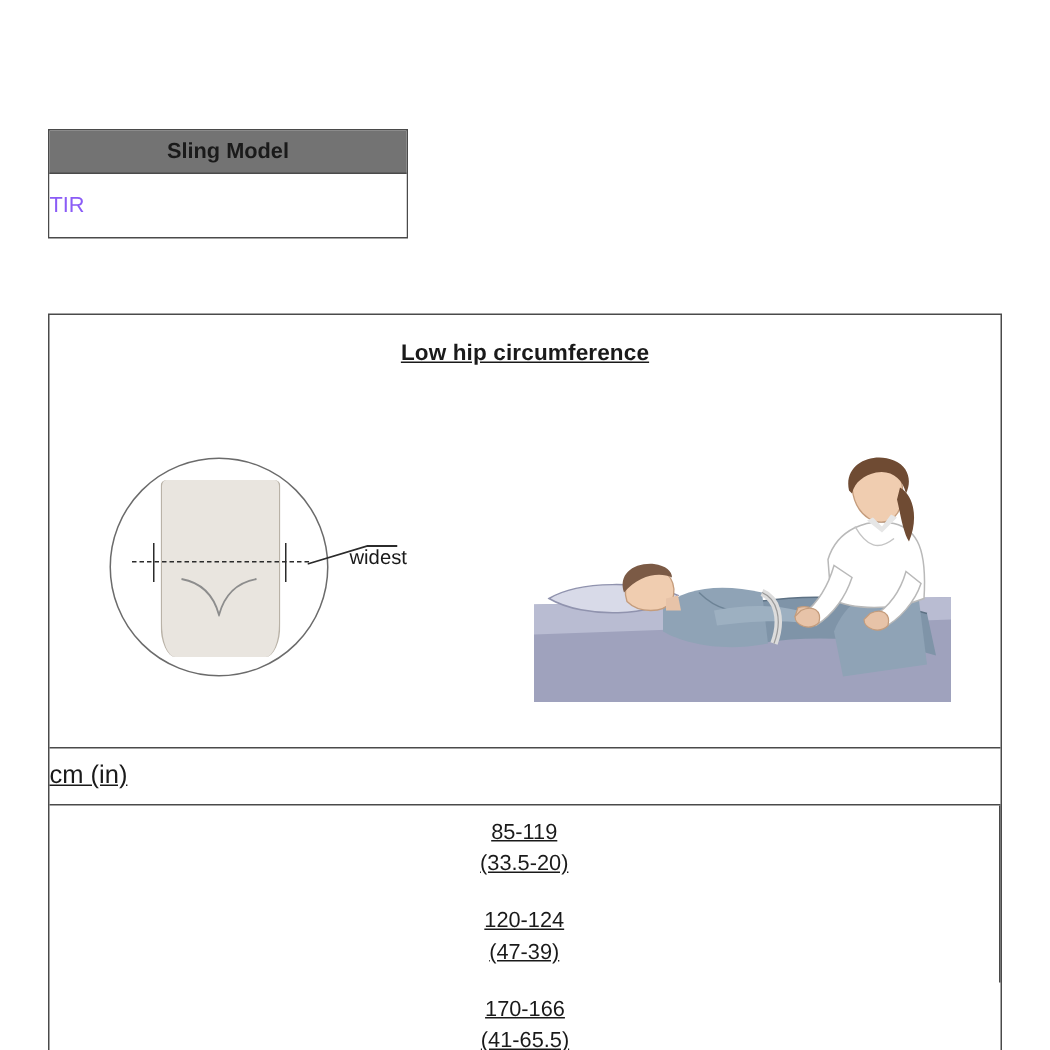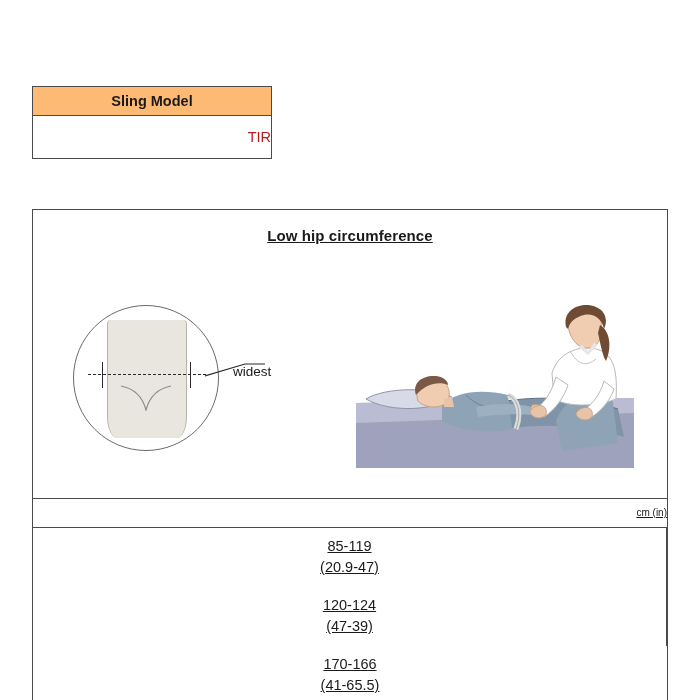--- a/index.html
+++ b/index.html
@@ -22,35 +22,35 @@
   
   .sling-table {
     position: absolute;
     left: 32px;
     top: 86px;
     width: 238px;
     border: 1px solid #4a4a4a;
     border-collapse: collapse;
   }
   .sling-head {
-    background: #fdba74;
+    background: #737373;
     border-bottom: 1px solid #4a4a4a;
     height: 28px;
     line-height: 28px;
     text-align: center;
     font-weight: bold;
     font-size: 14.5px;
     color: #1a1a1a;
   }
   .sling-value {
     height: 42px;
     line-height: 42px;
-    text-align: right;
+    text-align: left;
     font-size: 14.5px;
-    color: #b91c1c;
+    color: #8b5cf6;
     background: #ffffff;
   }
 
   
   .panel {
     position: absolute;
     left: 32px;
     top: 209px;
     width: 636px;
     border: 1px solid #4a4a4a;
@@ -146,22 +146,22 @@
     position: absolute;
     left: 323px;
     top: 55px;
     width: 278px;
     height: 165px;
   }
 
   
   .units-row {
     border-top: 1px solid #4a4a4a;
-    text-align: right;
-    font-size: 10px;
+    text-align: left;
+    font-size: 17px;
     padding: 8px 0 9px;
   }
 
   
   .ranges {
     display: flex;
     border-top: 1px solid #4a4a4a;
     flex-direction: column;
   }
   .range-cell {
@@ -268,21 +268,21 @@
         <path d="M222 44 L232 52 L242 42 L238 40 L232 48 L226 42 Z" fill="#e6e6e6"></path>
       </svg>
 
     </div>
 
     <div class="units-row">cm (in)</div>
 
     <div class="ranges">
       <div class="range-cell">
         <div>85-119</div>
-        <div>(20.9-47)</div>
+        <div>(33.5-20)</div>
       </div>
       <div class="range-cell">
         <div>120-124</div>
         <div>(47-39)</div>
       </div>
       <div class="range-cell">
         <div>170-166</div>
         <div>(41-65.5)</div>
       </div>
     </div>

